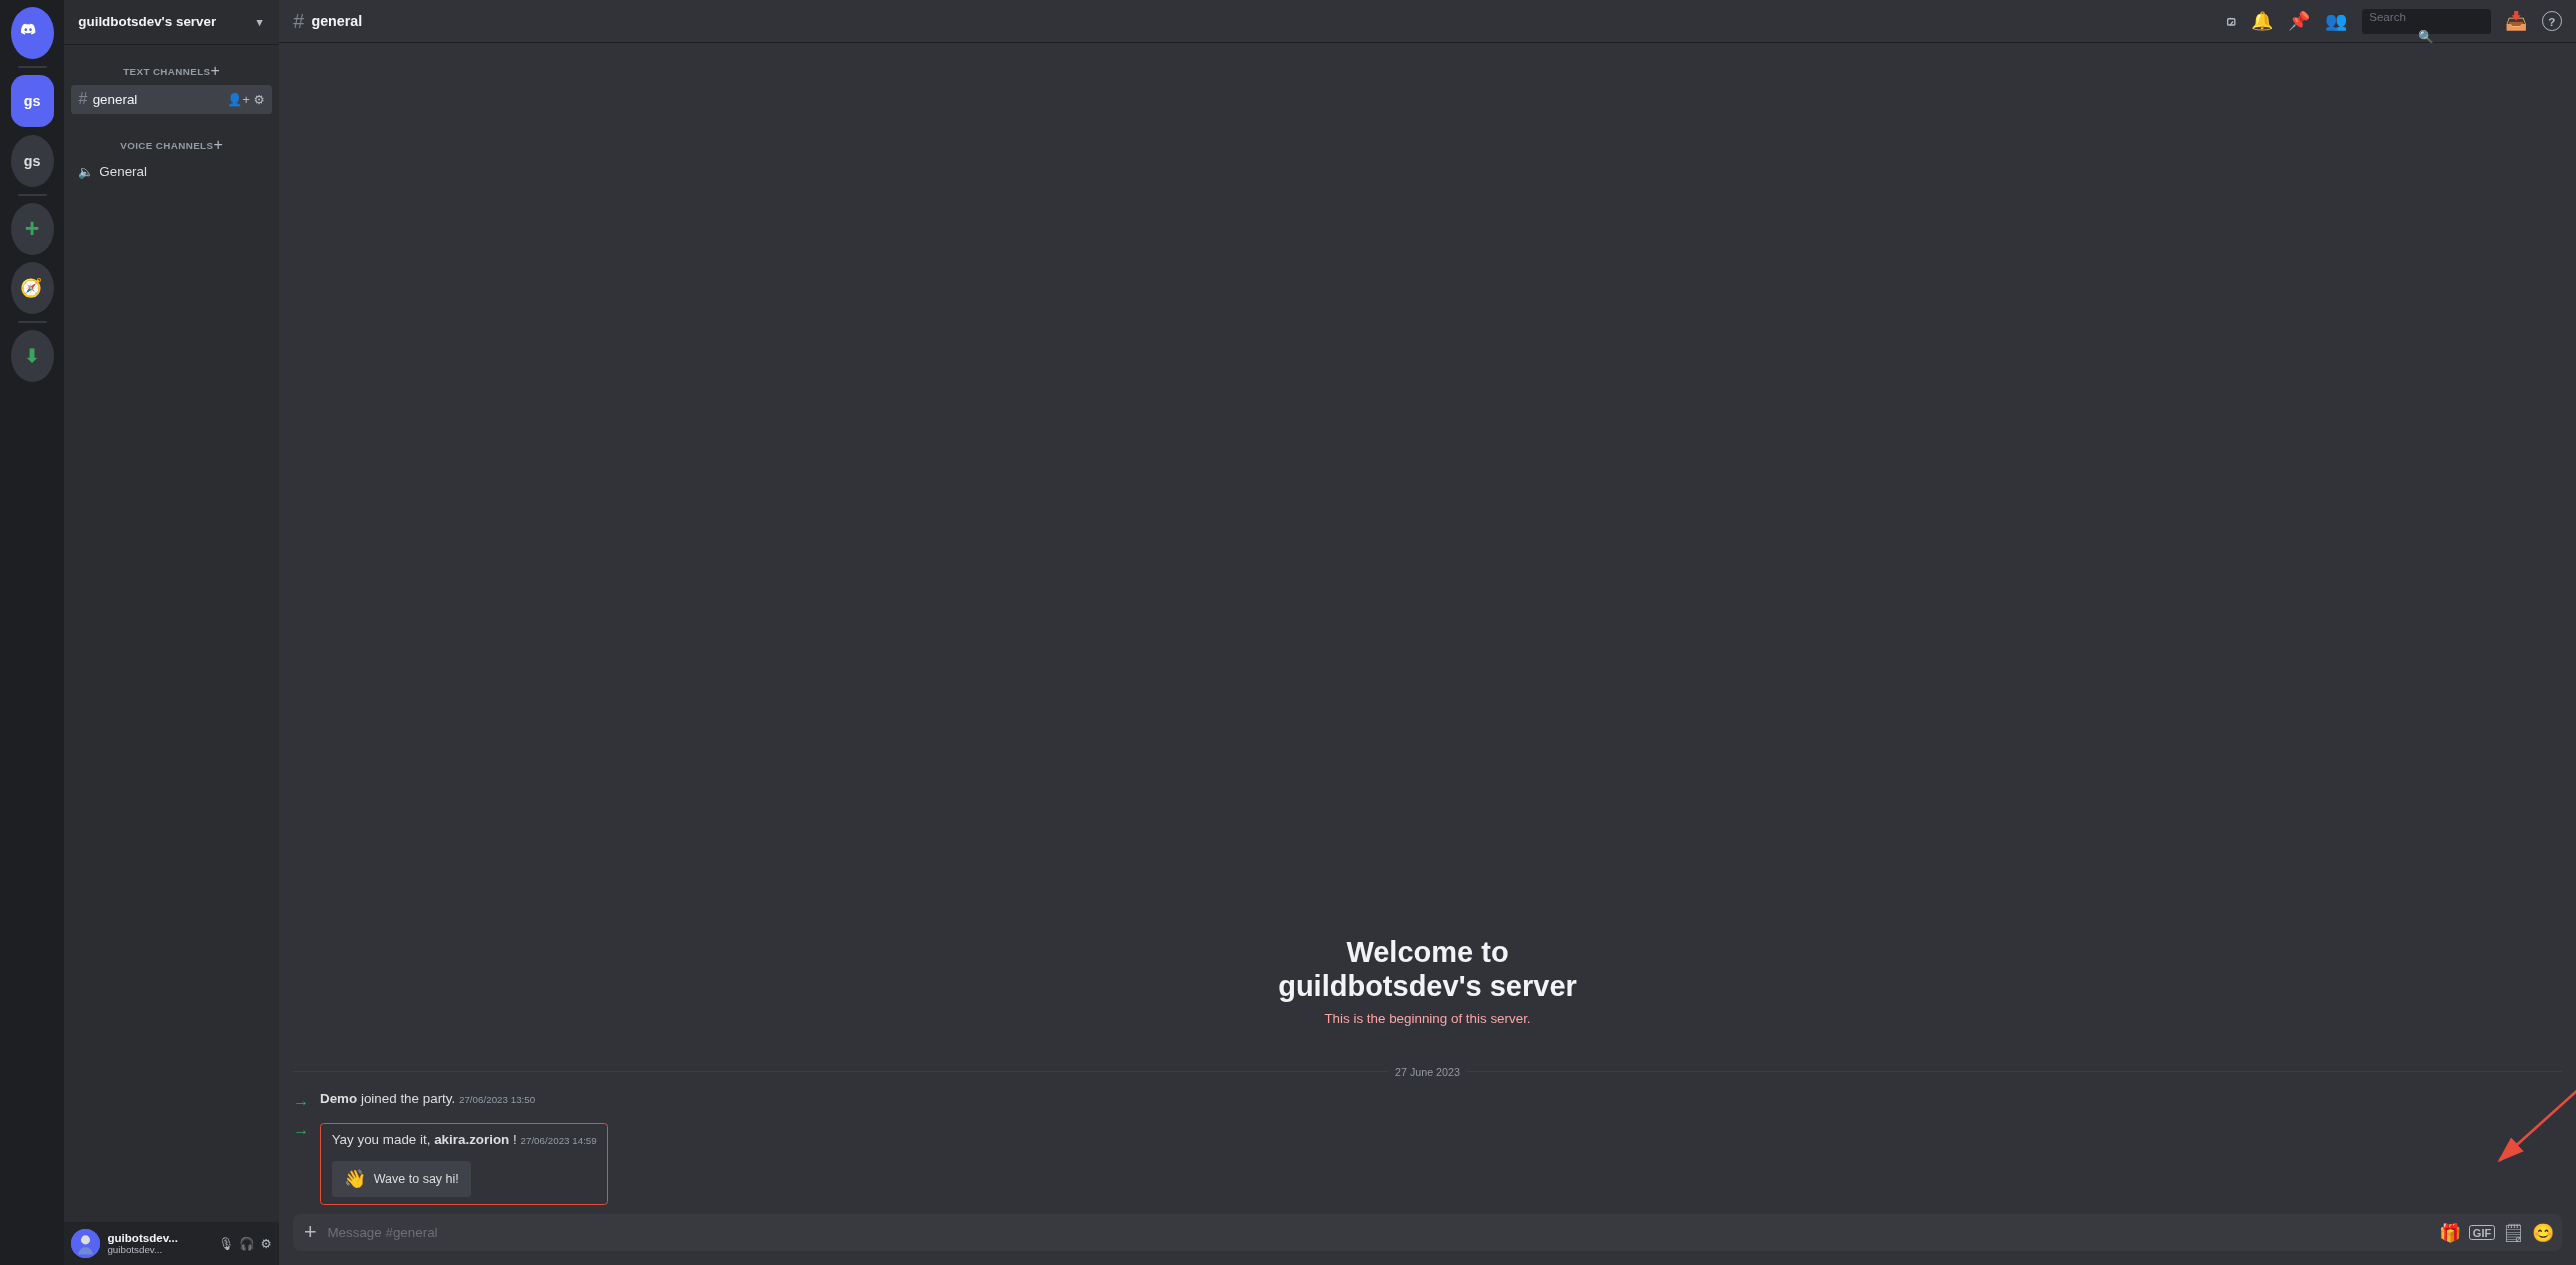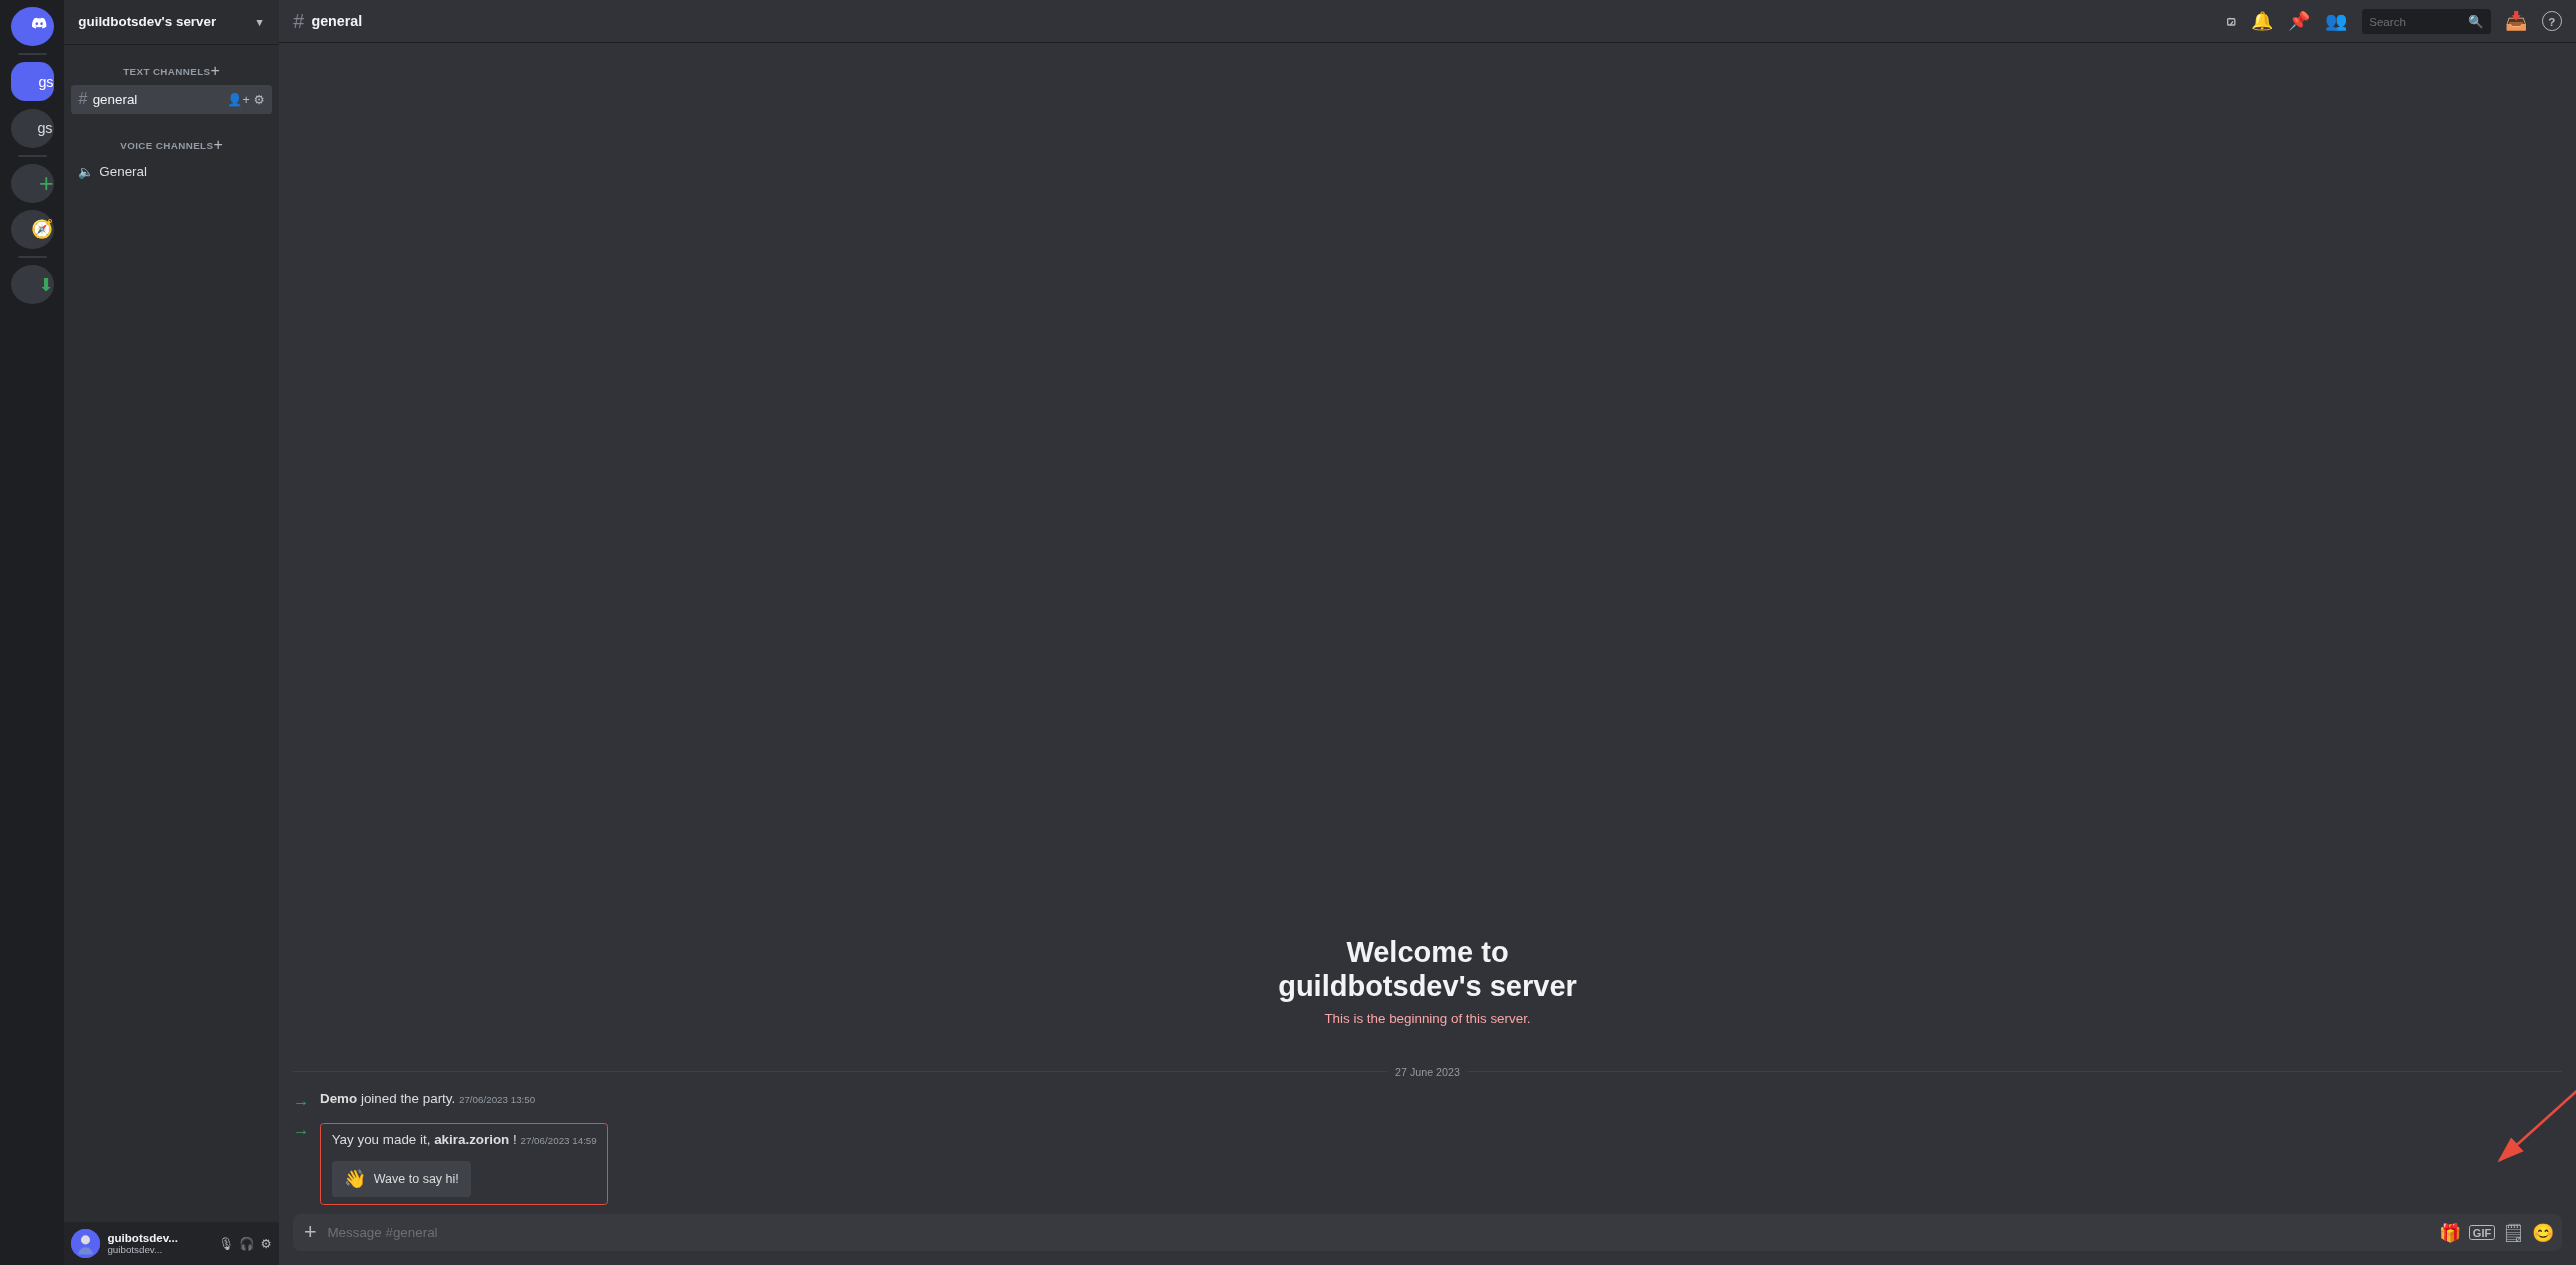--- a/index.html
+++ b/index.html
@@ -19,27 +19,27 @@
       background: #1e1f22;
       display: flex;
       flex-direction: column;
       align-items: center;
       padding: 7.2px 0;
       gap: 7.2px;
       flex-shrink: 0;
     }
     .server-icon {
       width: 43px;
-      height: 39px;
+      height: 52px;
       border-radius: 50%;
       display: flex;
       align-items: center;
-      justify-content: flex-end;
-      cursor: pointer;
-      font-weight: normal;
+      justify-content: center;
+      cursor: pointer;
+      font-weight: bold;
       font-size: 14.3px;
       transition: border-radius 0.2s;
     }
     .server-icon.discord-home {
       background: #5865f2;
       color: white;
     }
     .server-icon.active {
       border-radius: 14.3px;
       background: #5865f2;
@@ -232,20 +232,21 @@
     }
     .search-bar {
       background: #1e1f22;
       border-radius: 3.6px;
       padding: 1.8px 7.2px;
       display: flex;
       align-items: center;
       gap: 5.4px;
       width: 129px;
       height: 25px;
+      flex-direction: column;
     }
     .search-bar input {
       background: none;
       border: none;
       outline: none;
       color: #b5bac1;
       font-size: 11.6px;
       width: 100%;
     }
     .search-bar input::placeholder { color: #6d6f78; }

